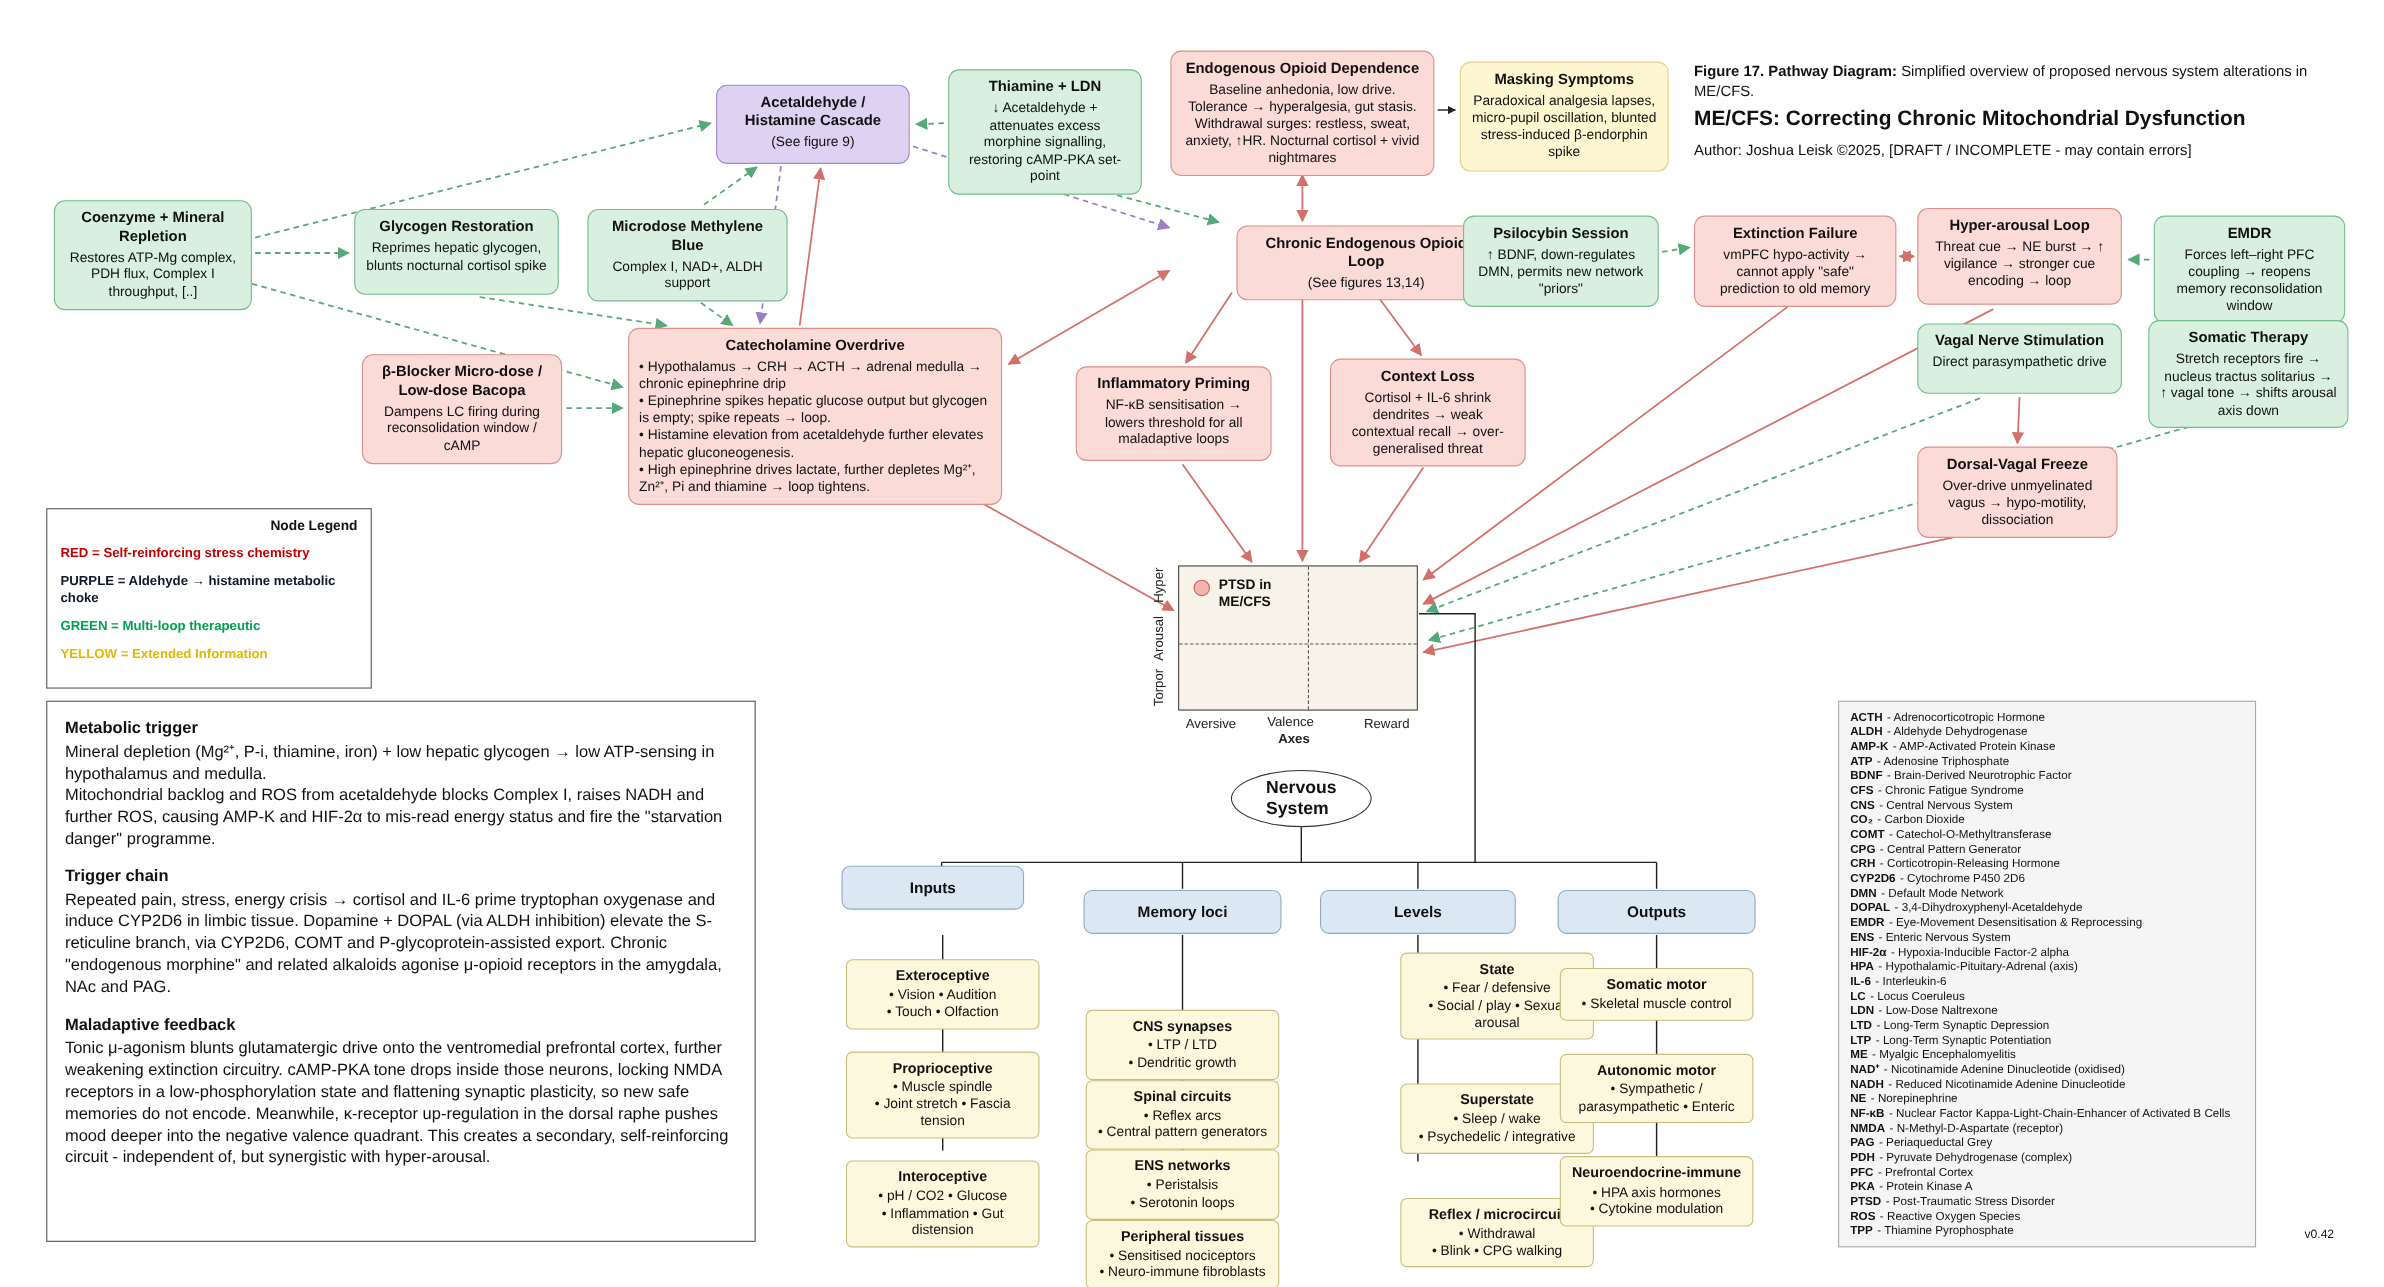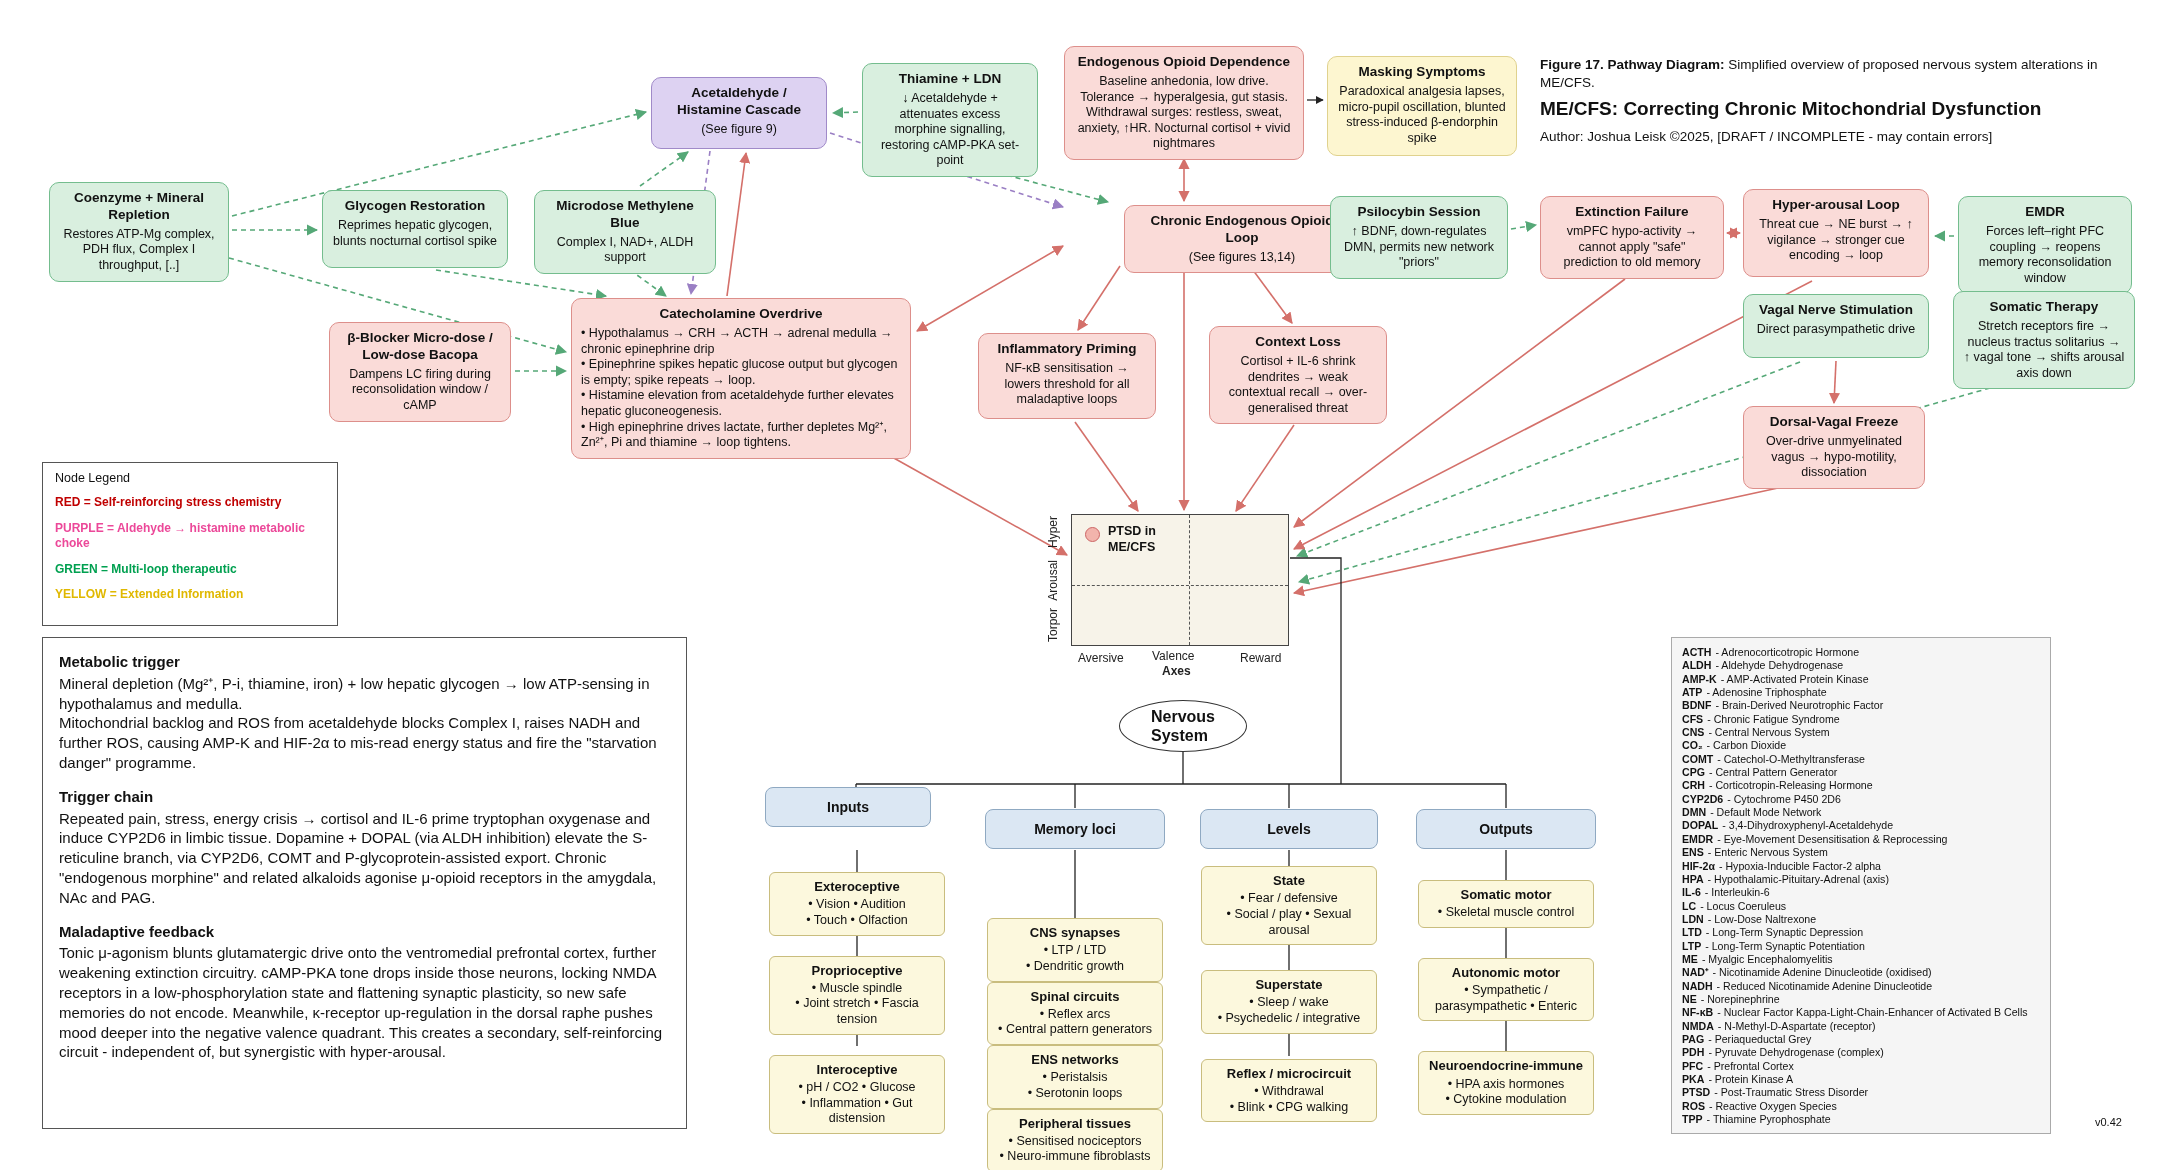--- a/index.html
+++ b/index.html
@@ -10,21 +10,21 @@
   .node .t{font-weight:bold;font-size:13.5px;margin-bottom:3px}
   .node .b{white-space:pre-line;font-size:12.5px}
   .node.left .b{text-align:left}
   .red{background:#fadbd8;border-color:#dd8f8b}
   .green{background:#d9efdf;border-color:#74bd8e}
   .purple{background:#ddd2f2;border-color:#a08ac9}
   .yellow{background:#fdf6d0;border-color:#e0d28e}
   .meta{position:absolute;font-size:13.5px;line-height:1.3;width:610px}
   .meta .m2{font-weight:bold;font-size:19px;margin:6px 0}
   .legend{position:absolute;left:42px;top:462px;width:296px;border:1.5px solid #555;background:#fff;padding:8px 12px 12px}
-  .legend-title{text-align:left;font-weight:normal;font-size:12.5px;margin-bottom:8px}
+  .legend-title{text-align:right;font-weight:bold;font-size:12.5px;margin-bottom:8px}
   .legend-item{font-weight:bold;font-size:12px;line-height:1.3;margin:10px 0}
   .textpanel{position:absolute;left:42px;top:637px;width:645px;height:492px;border:1.5px solid #555;background:#fff;padding:14px 16px;font-size:15px;line-height:1.32}
   .textpanel h3{font-size:15px;margin:14px 0 2px}
   .textpanel section:first-of-type h3{margin-top:0}
   .textpanel p{white-space:pre-line}
   .quad{position:absolute;left:1071px;top:514px;width:218px;height:132px;background:#f7f3e9;border:1.3px solid #444}
   .quad .vline{position:absolute;left:54%;top:0;bottom:0;border-left:1.5px dashed #555}
   .quad .hline{position:absolute;top:54%;left:0;right:0;border-top:1.5px dashed #555}
   .quad .dot{position:absolute;left:13px;top:12px;width:15px;height:15px;border-radius:50%;background:#f2b4ac;border:1.3px solid #c66}
   .quad .plabel{position:absolute;left:36px;top:8px;font-weight:bold;font-size:12.5px;white-space:pre-line;text-align:left;line-height:1.3}
@@ -199,21 +199,21 @@
   <div class="node red" style="left:1743px;top:406px;width:182px;min-height:80px">
     <div class="t">Dorsal-Vagal Freeze</div>
     <div class="b">Over-drive unmyelinated vagus → hypo-motility, dissociation</div>
   </div>
 
   <div class="legend">
     <div class="legend-title">Node Legend</div>
     <div>
 
     <div class="legend-item" style="color: rgb(192, 0, 0);">RED = Self-reinforcing stress chemistry</div>
-        <div class="legend-item" style="color: #ec4899;">PURPLE = Aldehyde → histamine metabolic choke</div>
+        <div class="legend-item" style="color: #0f172a;">PURPLE = Aldehyde → histamine metabolic choke</div>
         <div class="legend-item" style="color: rgb(0, 160, 80);">GREEN = Multi-loop therapeutic</div>
         <div class="legend-item" style="color: rgb(224, 184, 0);">YELLOW = Extended Information</div>
       </div>
   </div>
 
   <div class="quad">
     <div class="vline"></div>
     <div class="hline"></div>
     <div class="dot"></div>
     <div class="plabel">PTSD in
@@ -274,21 +274,21 @@
         <div class="b">• Peristalsis
 • Serotonin loops</div>
       </div>
 
       <div class="leaf">
         <div class="t">Peripheral tissues</div>
         <div class="b">• Sensitised nociceptors
 • Neuro-immune fibroblasts</div>
       </div>
     </div>
-  <div class="leafcol" style="left:1201px;top:866px;gap:25px">
+  <div class="leafcol" style="left:1273px;top:866px;gap:40px">
 
       <div class="leaf">
         <div class="t">State</div>
         <div class="b">• Fear / defensive
 • Social / play • Sexual arousal</div>
       </div>
 
       <div class="leaf">
         <div class="t">Superstate</div>
         <div class="b">• Sleep / wake

